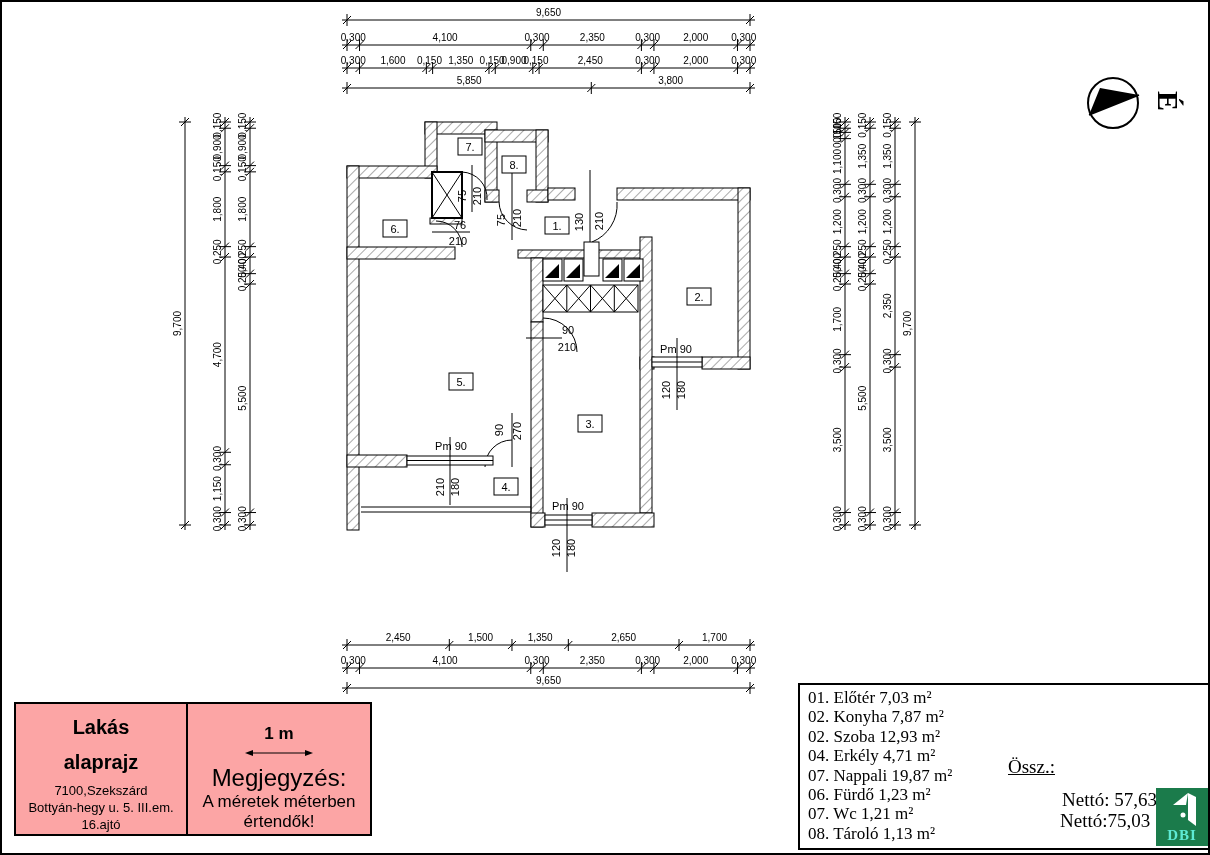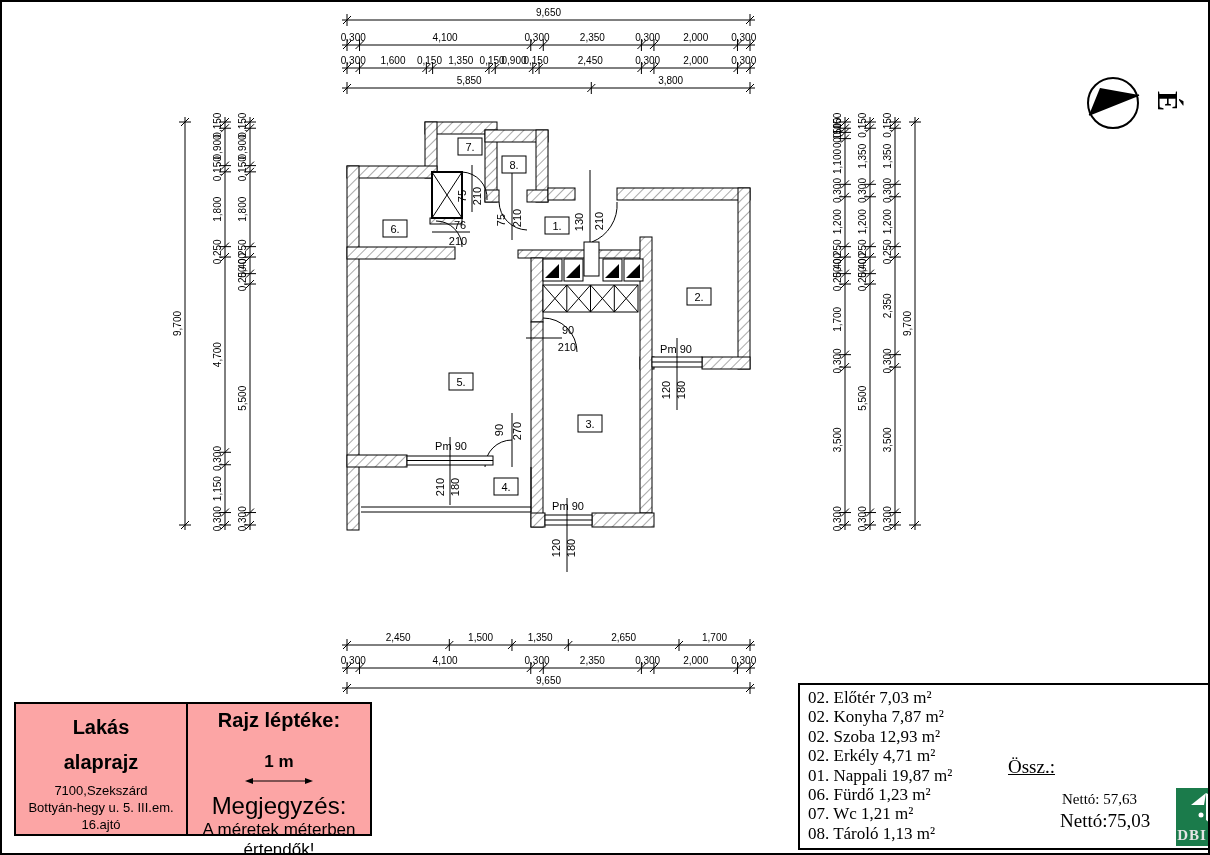--- a/index.html
+++ b/index.html
@@ -9,23 +9,23 @@
   svg text{fill:#000;}
   .dimtxt{font-size:10px;font-family:"Liberation Sans",sans-serif;}
   .roomtxt{font-size:11px;font-family:"Liberation Sans",sans-serif;}
   .anntxt{font-size:11px;font-family:"Liberation Sans",sans-serif;}
   .wall{fill:url(#hatch);stroke:#000;stroke-width:1;}
   .thin{stroke:#000;stroke-width:1;fill:none;}
   .legend{position:absolute;left:798px;top:683px;width:410px;height:163px;border:2px solid #000;
           background:#fff;font-family:"Liberation Serif",serif;font-size:17px;line-height:19.4px;}
   .legend-items{position:absolute;left:8px;top:3px;}
   .legend-total{position:absolute;left:208px;top:72px;font-size:19px;text-decoration:underline;font-family:Liberation Serif, serif;}
-  .legend-netto{position:absolute;left:262px;top:105px;font-size:15px;}
+  .legend-netto{position:absolute;left:262px;top:105px;font-size:19px;}
   .legend-brutto{position:absolute;left:260px;top:126px;font-size:19px;}
-  .dbi{position:absolute;right:2px;bottom:2px;width:32px;height:58px;background:#1b7b4b;color:#e5e5e5;
+  .dbi{position:absolute;right:2px;bottom:2px;width:52px;height:58px;background:#1b7b4b;color:#5eead4;
        font-family:"Liberation Serif",serif;font-weight:bold;text-align:center;}
   .dbi-text{position:absolute;bottom:1px;left:0;right:0;font-size:15px;letter-spacing:1px;}
   .tblock{position:absolute;left:14px;top:702px;width:354px;height:130px;border:2px solid #000;
           background:#fca5a5;display:flex;}
   .tcell-l{width:170px;border-right:2px solid #000;text-align:center;}
   .tcell-r{flex:1;text-align:center;}
   .tb-title{font-weight:bold;font-size:20px;margin-top:12px;}
   .tb-title2{font-weight:bold;font-size:20px;margin-top:12px;}
   .tb-addr{font-size:13px;margin-top:8px;line-height:17px;}
   .tb-scale{font-weight:bold;font-size:20px;margin-top:5px;}
@@ -542,25 +542,25 @@
       <circle cx="1113" cy="103" r="25" fill="#fff" stroke="#000" stroke-width="2"></circle>
       <path d="M1089,115 L1139,95 L1100,88 Z" fill="#000"></path>
       <line x1="1089" y1="115" x2="1139" y2="95" stroke="#000" stroke-width="1.5"></line>
       <text x="1158" y="101" font-size="30" font-weight="bold" font-family="Liberation Serif, serif" text-anchor="middle" transform="rotate(90 1158 101)">É</text>
     </g>
   </svg>
 
   
   <div class="legend">
     <div class="legend-items">
-      <div>02. Előtér 7,03 m²</div>
+      <div>01. Előtér 7,03 m²</div>
       <div>02. Konyha 7,87 m²</div>
       <div>02. Szoba 12,93 m²</div>
-      <div>02. Erkély 4,71 m²</div>
-      <div>01. Nappali 19,87 m²</div>
+      <div>04. Erkély 4,71 m²</div>
+      <div>07. Nappali 19,87 m²</div>
       <div>06. Fürdő 1,23 m²</div>
       <div>07. Wc 1,21 m²</div>
       <div>08. Tároló 1,13 m²</div>
     </div>
     <div class="legend-total">Össz.:</div>
     <div class="legend-netto">Nettó: 57,63</div>
     <div class="legend-brutto">Nettó:75,03</div>
     <div class="dbi" style="background: rgb(27, 123, 75);">
       <svg width="48" height="58">
         <polygon points="30,5 38,9 38,38 30,32" fill="#fff"></polygon>
@@ -576,21 +576,20 @@
     <div class="tcell-l">
       <div class="tb-title">Lakás</div>
       <div class="tb-title2">alaprajz</div>
       <div class="tb-addr">
         <div>7100,Szekszárd</div>
         <div>Bottyán-hegy u. 5. III.em.</div>
         <div>16.ajtó</div>
       </div>
     </div>
     <div class="tcell-r">
-      <div class="tb-scale">Rajz léptéke:</div>
       <div class="tb-scaleval">1 m</div>
       <svg width="70" height="10">
         <line x1="4" y1="5" x2="66" y2="5" stroke="#000" stroke-width="1"></line>
         <polygon points="1,5 9,2 9,8" fill="#000"></polygon>
         <polygon points="69,5 61,2 61,8" fill="#000"></polygon>
       </svg>
       <div class="tb-note-title">Megjegyzés:</div>
       <div class="tb-note">A méretek méterben</div>
       <div class="tb-note">értendők!</div>
     </div>

